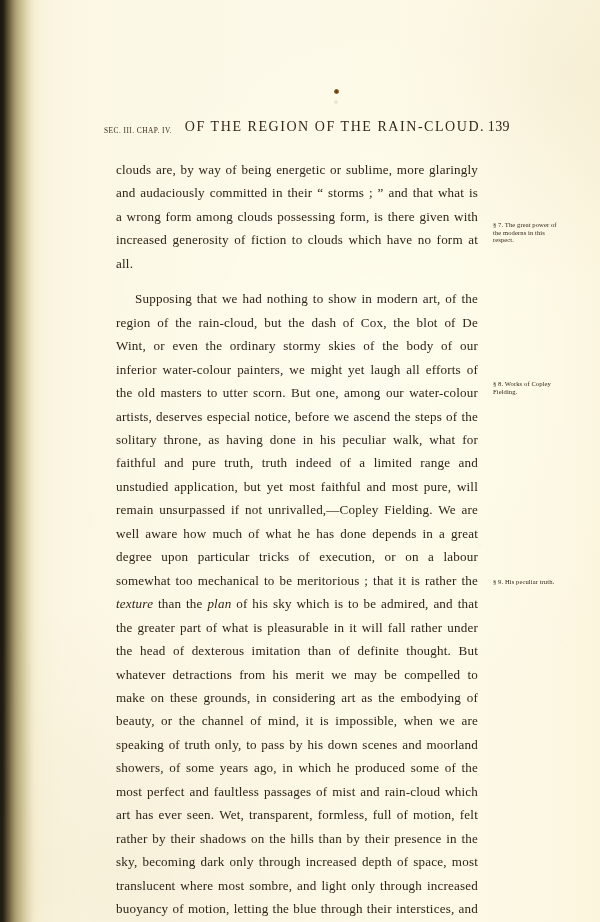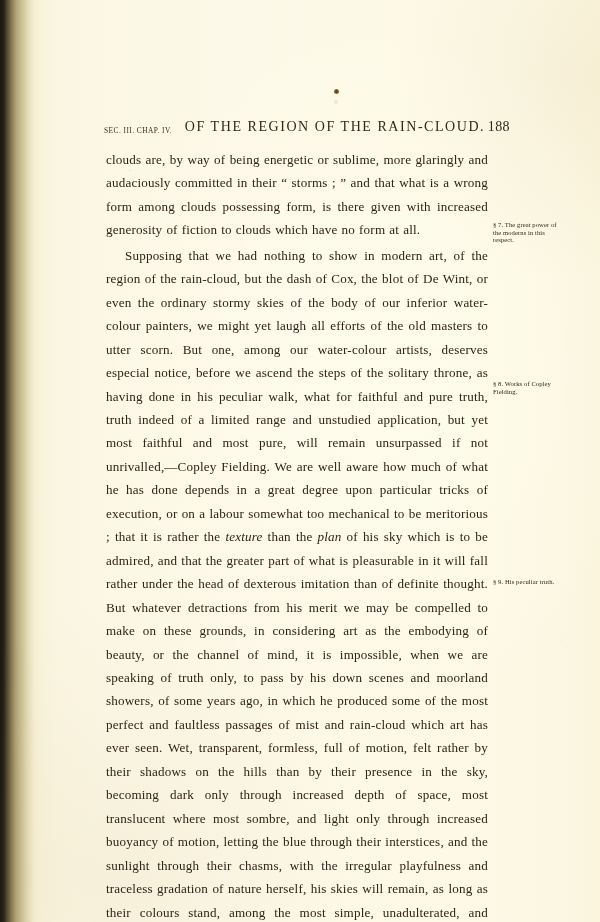--- a/index.html
+++ b/index.html
@@ -116,21 +116,21 @@
     width: 386px;
     color: #2f2218;
     font-size: 13.1px;
     line-height: 23.45px;
     text-align: justify;
     text-justify: inter-word;
     letter-spacing: 0.18px;
     word-spacing: 0.6px;
   }
   #textblock p {
-    margin: 2px;
+    margin: 12px;
   }
   #textblock p.indent {
     text-indent: 19px;
   }
   #textblock i {
     font-style: italic;
   }
 
   
   .marginal {
@@ -153,21 +153,21 @@
 <div id="page">
 
   <div id="grain"></div>
   <div id="gutter"></div>
   <div id="speck"></div>
   <div id="speck-faint"></div>
 
   <div id="runhead">
     <span class="sec">SEC. III. CHAP. IV.</span>
     <span class="title">OF THE REGION OF THE RAIN-CLOUD.</span>
-    <span class="folio">188</span>
+    <span class="folio">139</span>
   </div>
 
   <div id="textblock">
     <p>clouds are, by way of being energetic or sublime, more glaringly and audaciously committed in their “ storms ; ” and that what is a wrong form among clouds possessing form, is there given with increased generosity of fiction to clouds which have no form at all.</p>
     <p class="indent"><span>Supposing that we had nothing to show in modern art, of the region of the rain-cloud, but the dash of Cox, the blot of De Wint, or even the ordinary stormy skies of the body of our inferior water-colour painters, we might yet laugh all efforts of the old masters to utter scorn. But one, among our water-colour artists, deserves especial notice, before we ascend the steps of the solitary throne, as having done in his peculiar walk, what for faithful and pure truth, truth indeed of a limited range and unstudied application, but yet most faithful and most pure, will remain unsurpassed if not unrivalled,—Copley Fielding. We are well aware how much of what he has done depends in a great degree upon particular tricks of execution, or on a labour somewhat too mechanical to be meritorious ; that it is rather the </span><i>texture</i><span> than the </span><i>plan</i><span> of his sky which is to be admired, and that the greater part of what is pleasurable in it will fall rather under the head of dexterous imitation than of definite thought. But whatever detractions from his merit we may be compelled to make on these grounds, in considering art as the embodying of beauty, or the channel of mind, it is impossible, when we are speaking of truth only, to pass by his down scenes and moorland showers, of some years ago, in which he produced some of the most perfect and faultless passages of mist and rain-cloud which art has ever seen. Wet, transparent, formless, full of motion, felt rather by their shadows on the hills than by their presence in the sky, becoming dark only through increased depth of space, most translucent where most sombre, and light only through increased buoyancy of motion, letting the blue through their interstices, and the sunlight through their chasms, with the irregular playfulness and traceless gradation of nature herself, his skies will remain, as long as their colours stand, among the most simple, unadulterated, and complete transcripts of a particular nature which art can point to. Had he painted five instead of five hundred such, and gone on to other sources of beauty, he might, there can be little doubt, have been one of our greatest artists. But it often grieves us to</span></p>
   </div>
 
   <div class="marginal" id="note-1">§ 7. The great power of the moderns in this respect.</div>
   <div class="marginal" id="note-2">§ 8. Works of Copley Fielding.</div>
   <div class="marginal" id="note-3">§ 9. His peculiar truth.</div>

